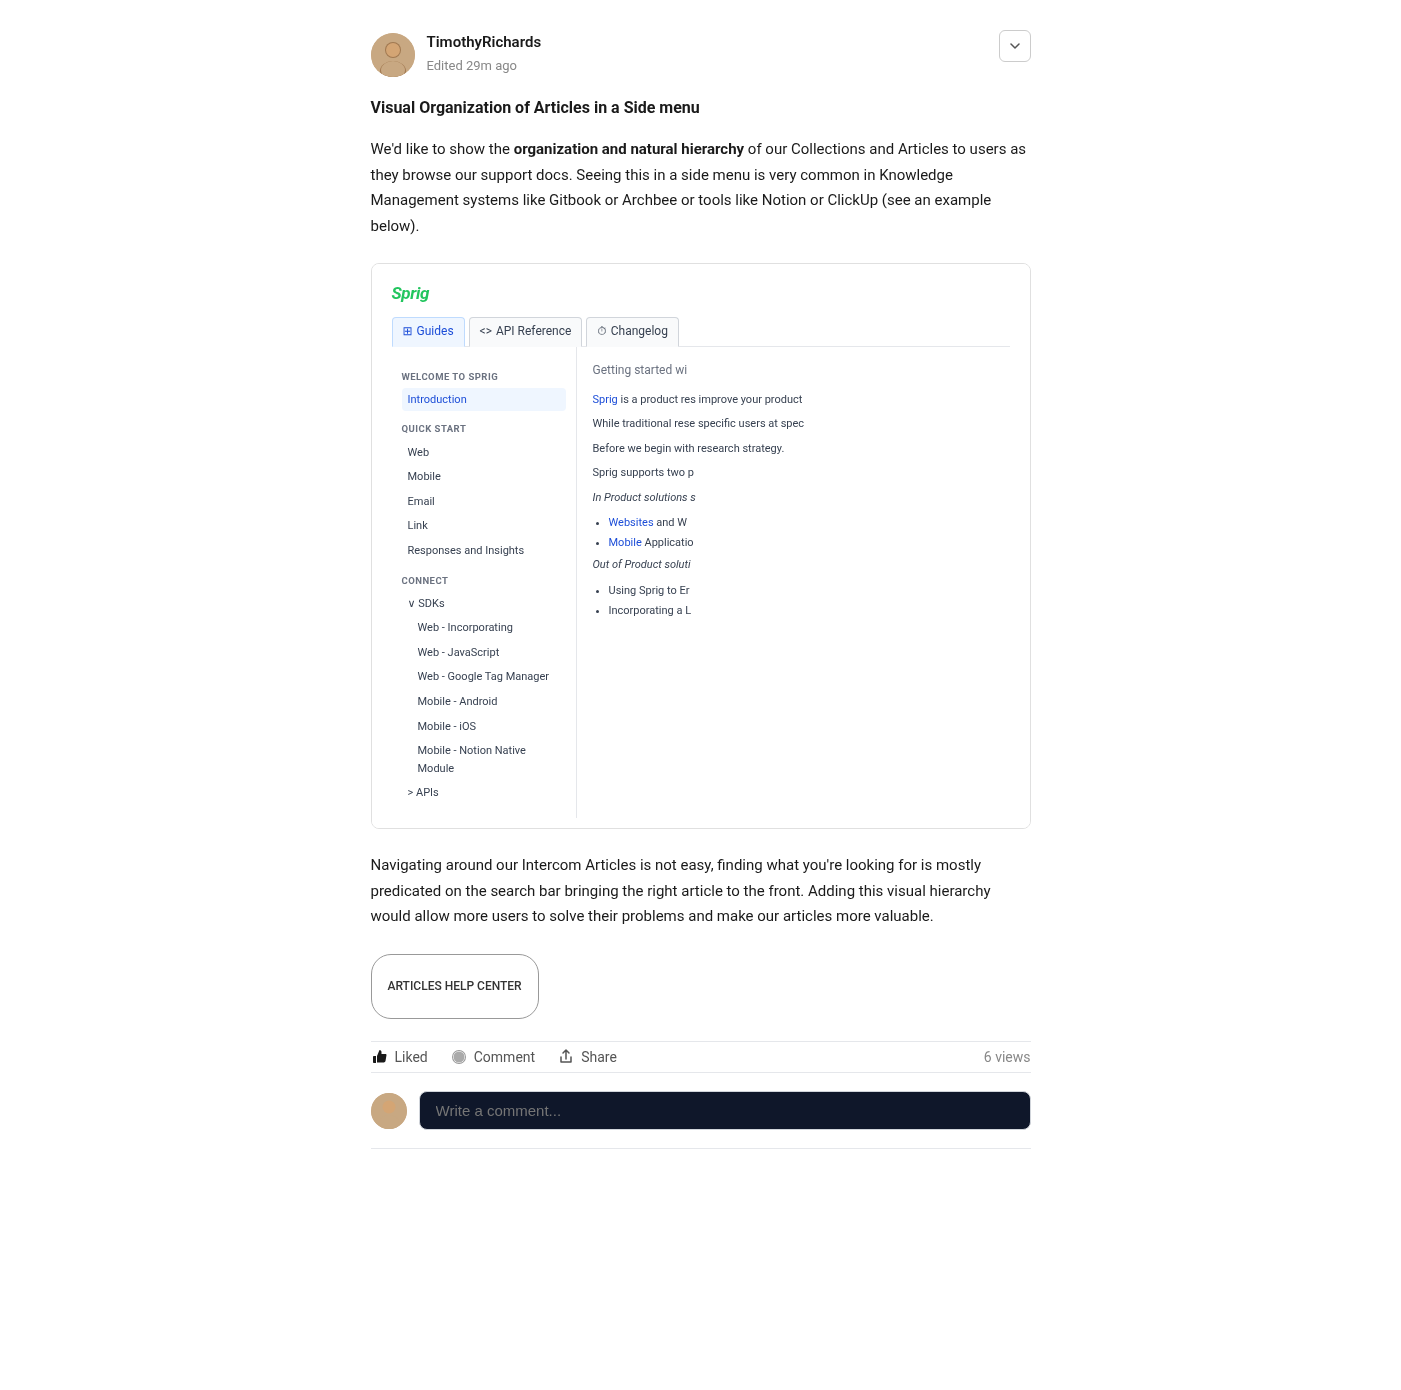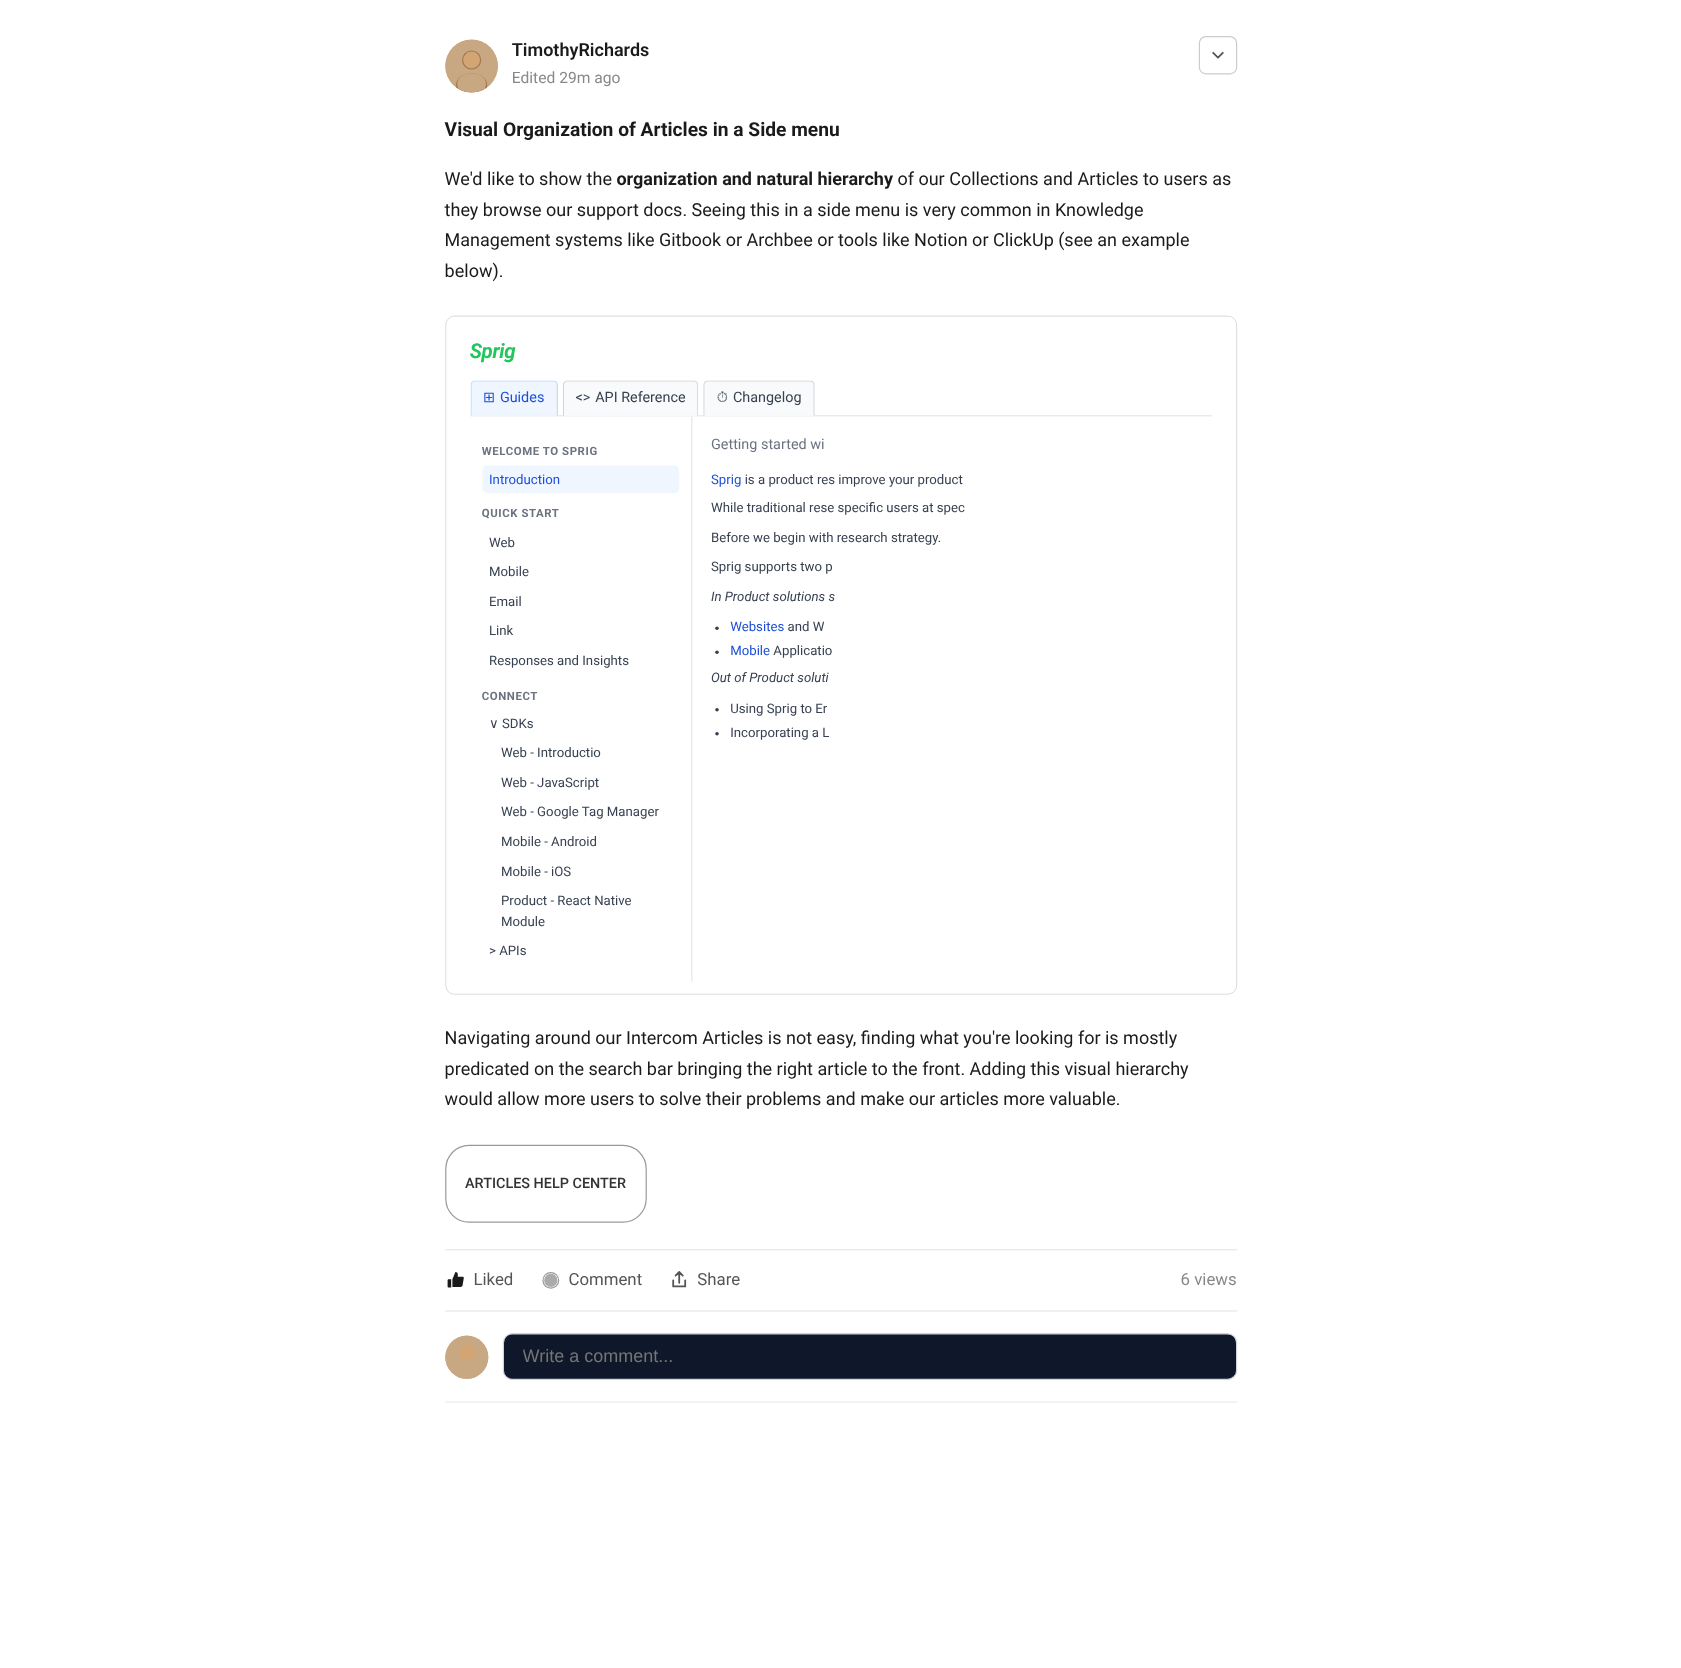--- a/index.html
+++ b/index.html
@@ -209,21 +209,21 @@
       color: #333;
       font-weight: 500;
       margin-bottom: 22px;
       cursor: pointer;
     }
 
     
     .action-bar {
       display: flex;
       align-items: center;
-      padding: 14px 0;
+      padding: 4px 0;
       border-top: 1px solid #e5e7eb;
       border-bottom: 1px solid #e5e7eb;
       margin-bottom: 0;
     }
     .action-item {
       display: flex;
       align-items: center;
       gap: 6px;
       font-size: 14px;
       color: #555;
@@ -336,26 +336,26 @@
 
           <div class="sprig-section-label">QUICK START</div>
           <div class="sprig-nav-item">Web</div>
           <div class="sprig-nav-item">Mobile</div>
           <div class="sprig-nav-item">Email</div>
           <div class="sprig-nav-item">Link</div>
           <div class="sprig-nav-item">Responses and Insights</div>
 
           <div class="sprig-section-label">CONNECT</div>
           <div class="sprig-nav-item">∨ SDKs</div>
-          <div class="sprig-nav-item indented">Web - Introductio</div>
+          <div class="sprig-nav-item indented">Web - Incorporating</div>
           <div class="sprig-nav-item indented">Web - JavaScript</div>
           <div class="sprig-nav-item indented">Web - Google Tag Manager</div>
           <div class="sprig-nav-item indented">Mobile - Android</div>
           <div class="sprig-nav-item indented">Mobile - iOS</div>
-          <div class="sprig-nav-item indented">Product - React Native Module</div>
+          <div class="sprig-nav-item indented">Mobile - Notion Native Module</div>
           <div class="sprig-nav-item">&gt; APIs</div>
         </div>
 
         <div class="sprig-content">
           <div class="sprig-content-subtitle">Getting started wi</div>
           <p><a>Sprig</a> is a product res improve your product</p>
           <p>While traditional rese specific users at spec</p>
           <p>Before we begin with research strategy.</p>
           <p>Sprig supports two p</p>
           <p class="sprig-italic"><em>In Product solutions s</em></p>

